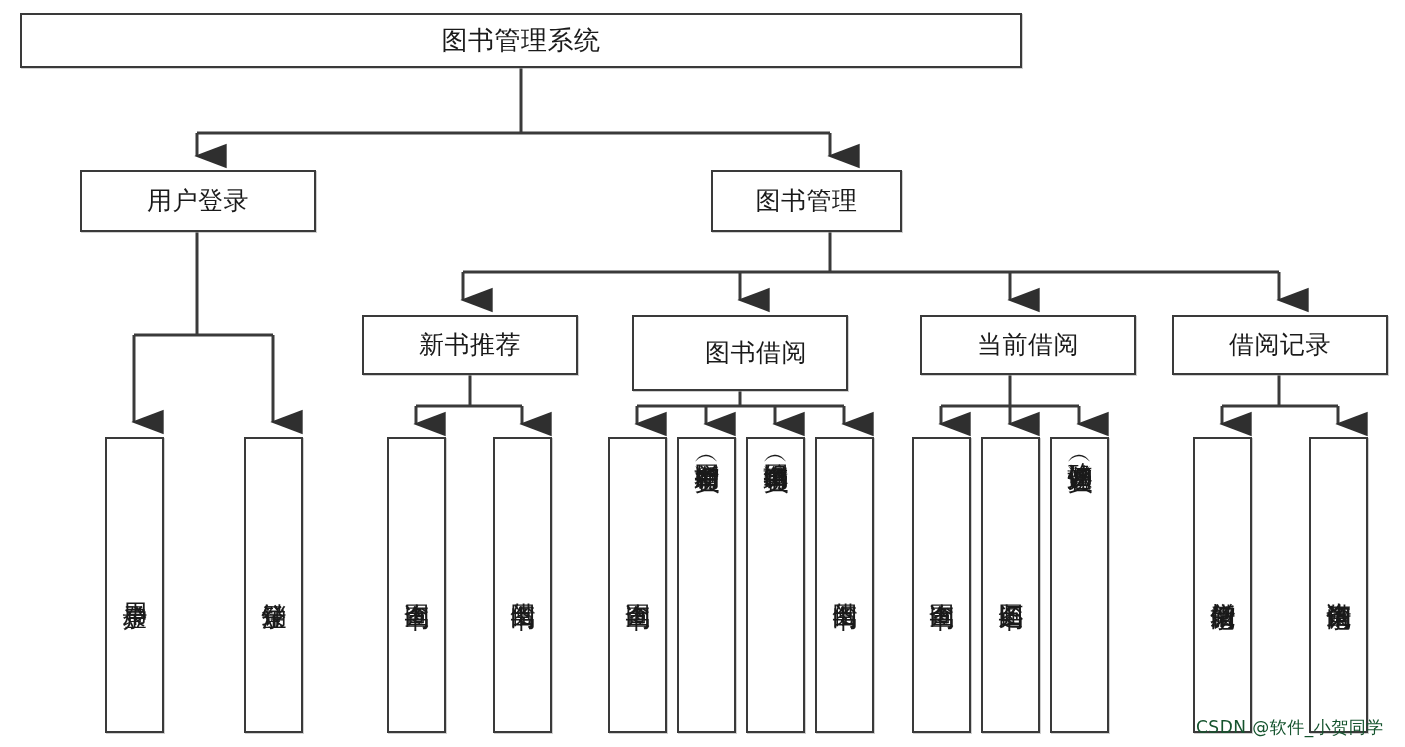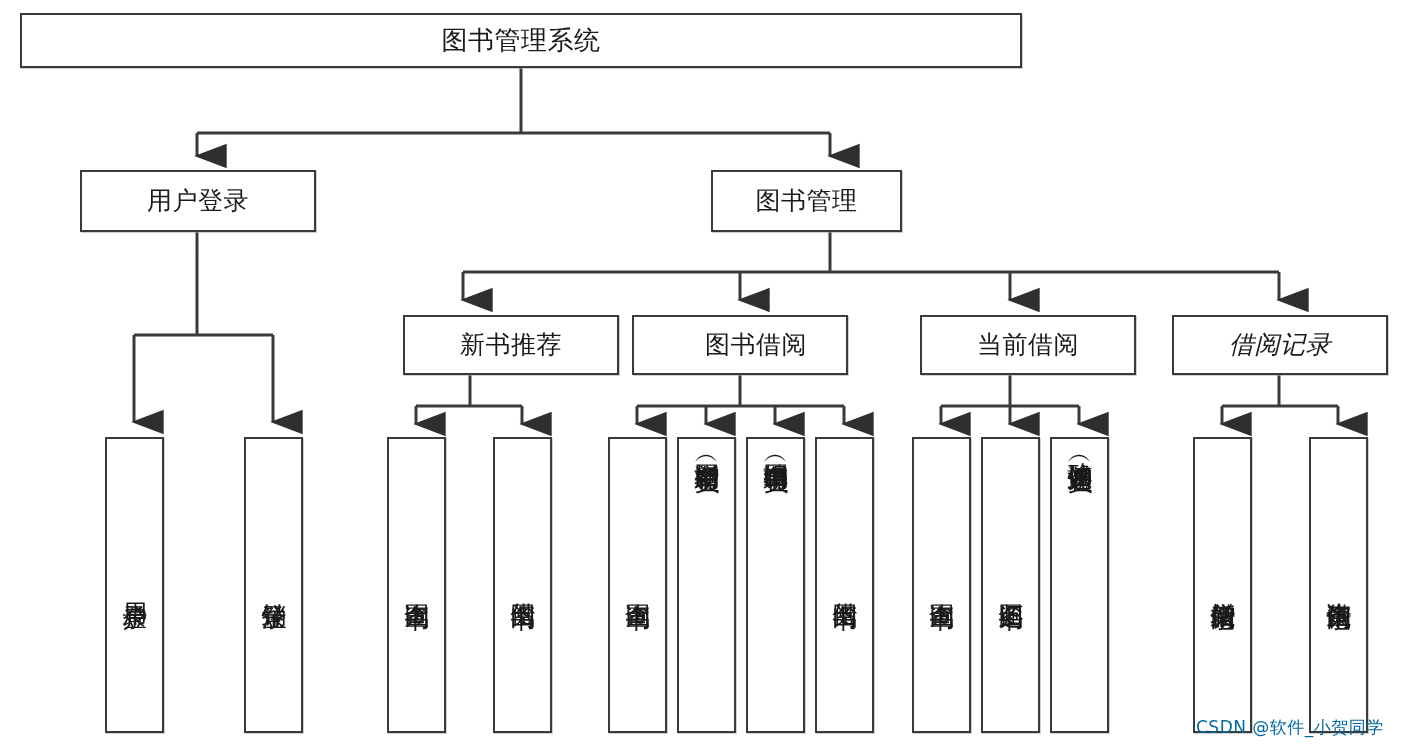--- a/index.html
+++ b/index.html
@@ -61,21 +61,21 @@
     white-space: nowrap;
     color: #1a1a1a;
   }
   .leaf-center {
     align-items: center;
     padding-top: 0;
   }
   .watermark {
     position: absolute;
     font-size: 17px;
-    color: #0369a1;
+    color: #14532d;
     white-space: nowrap;
     letter-spacing: 0.5px;
   }
 </style>
 </head>
 <body>
 
 <div id="canvas">
 
   <svg id="edges" viewBox="0 0 1405 747" width="1405" height="747">
@@ -135,33 +135,33 @@
   </div>
 
   <div class="node node-h" style="left:80px; top:170px; width:236px; height:62px;">
     <span>用户登录</span>
   </div>
 
   <div class="node node-h" style="left:711px; top:170px; width:191px; height:62px;">
     <span>图书管理</span>
   </div>
 
-  <div class="node node-h" style="left:362px; top:315px; width:216px; height:60px;margin-left:41px;">
+  <div class="node node-h" style="left:362px; top:315px; width:216px; height:60px;">
     <span>新书推荐</span>
   </div>
 
-  <div class="node node-h" style="left:632px; top:315px; width:216px; height:60px;padding-left:32px;">
+  <div class="node node-h" style="left:632px; top:315px; width:216px; height:76px;padding-left:32px;">
     <span>图书借阅</span>
   </div>
 
   <div class="node node-h" style="left:920px; top:315px; width:216px; height:60px;">
     <span>当前借阅</span>
   </div>
 
-  <div class="node node-h" style="left:1172px; top:315px; width:216px; height:60px;font-style:italic;">
+  <div class="node node-h" style="left:1172px; top:315px; width:216px; height:60px;">
     <span>借阅记录</span>
   </div>
 
   <div class="node leaf leaf-center" style="left:105px; top:437px; width:59px; height:296px;">
     <span class="vlabel">用户登录</span>
   </div>
 
   <div class="node leaf leaf-center" style="left:244px; top:437px; width:59px; height:296px;">
     <span class="vlabel">注销登录</span>
   </div>

